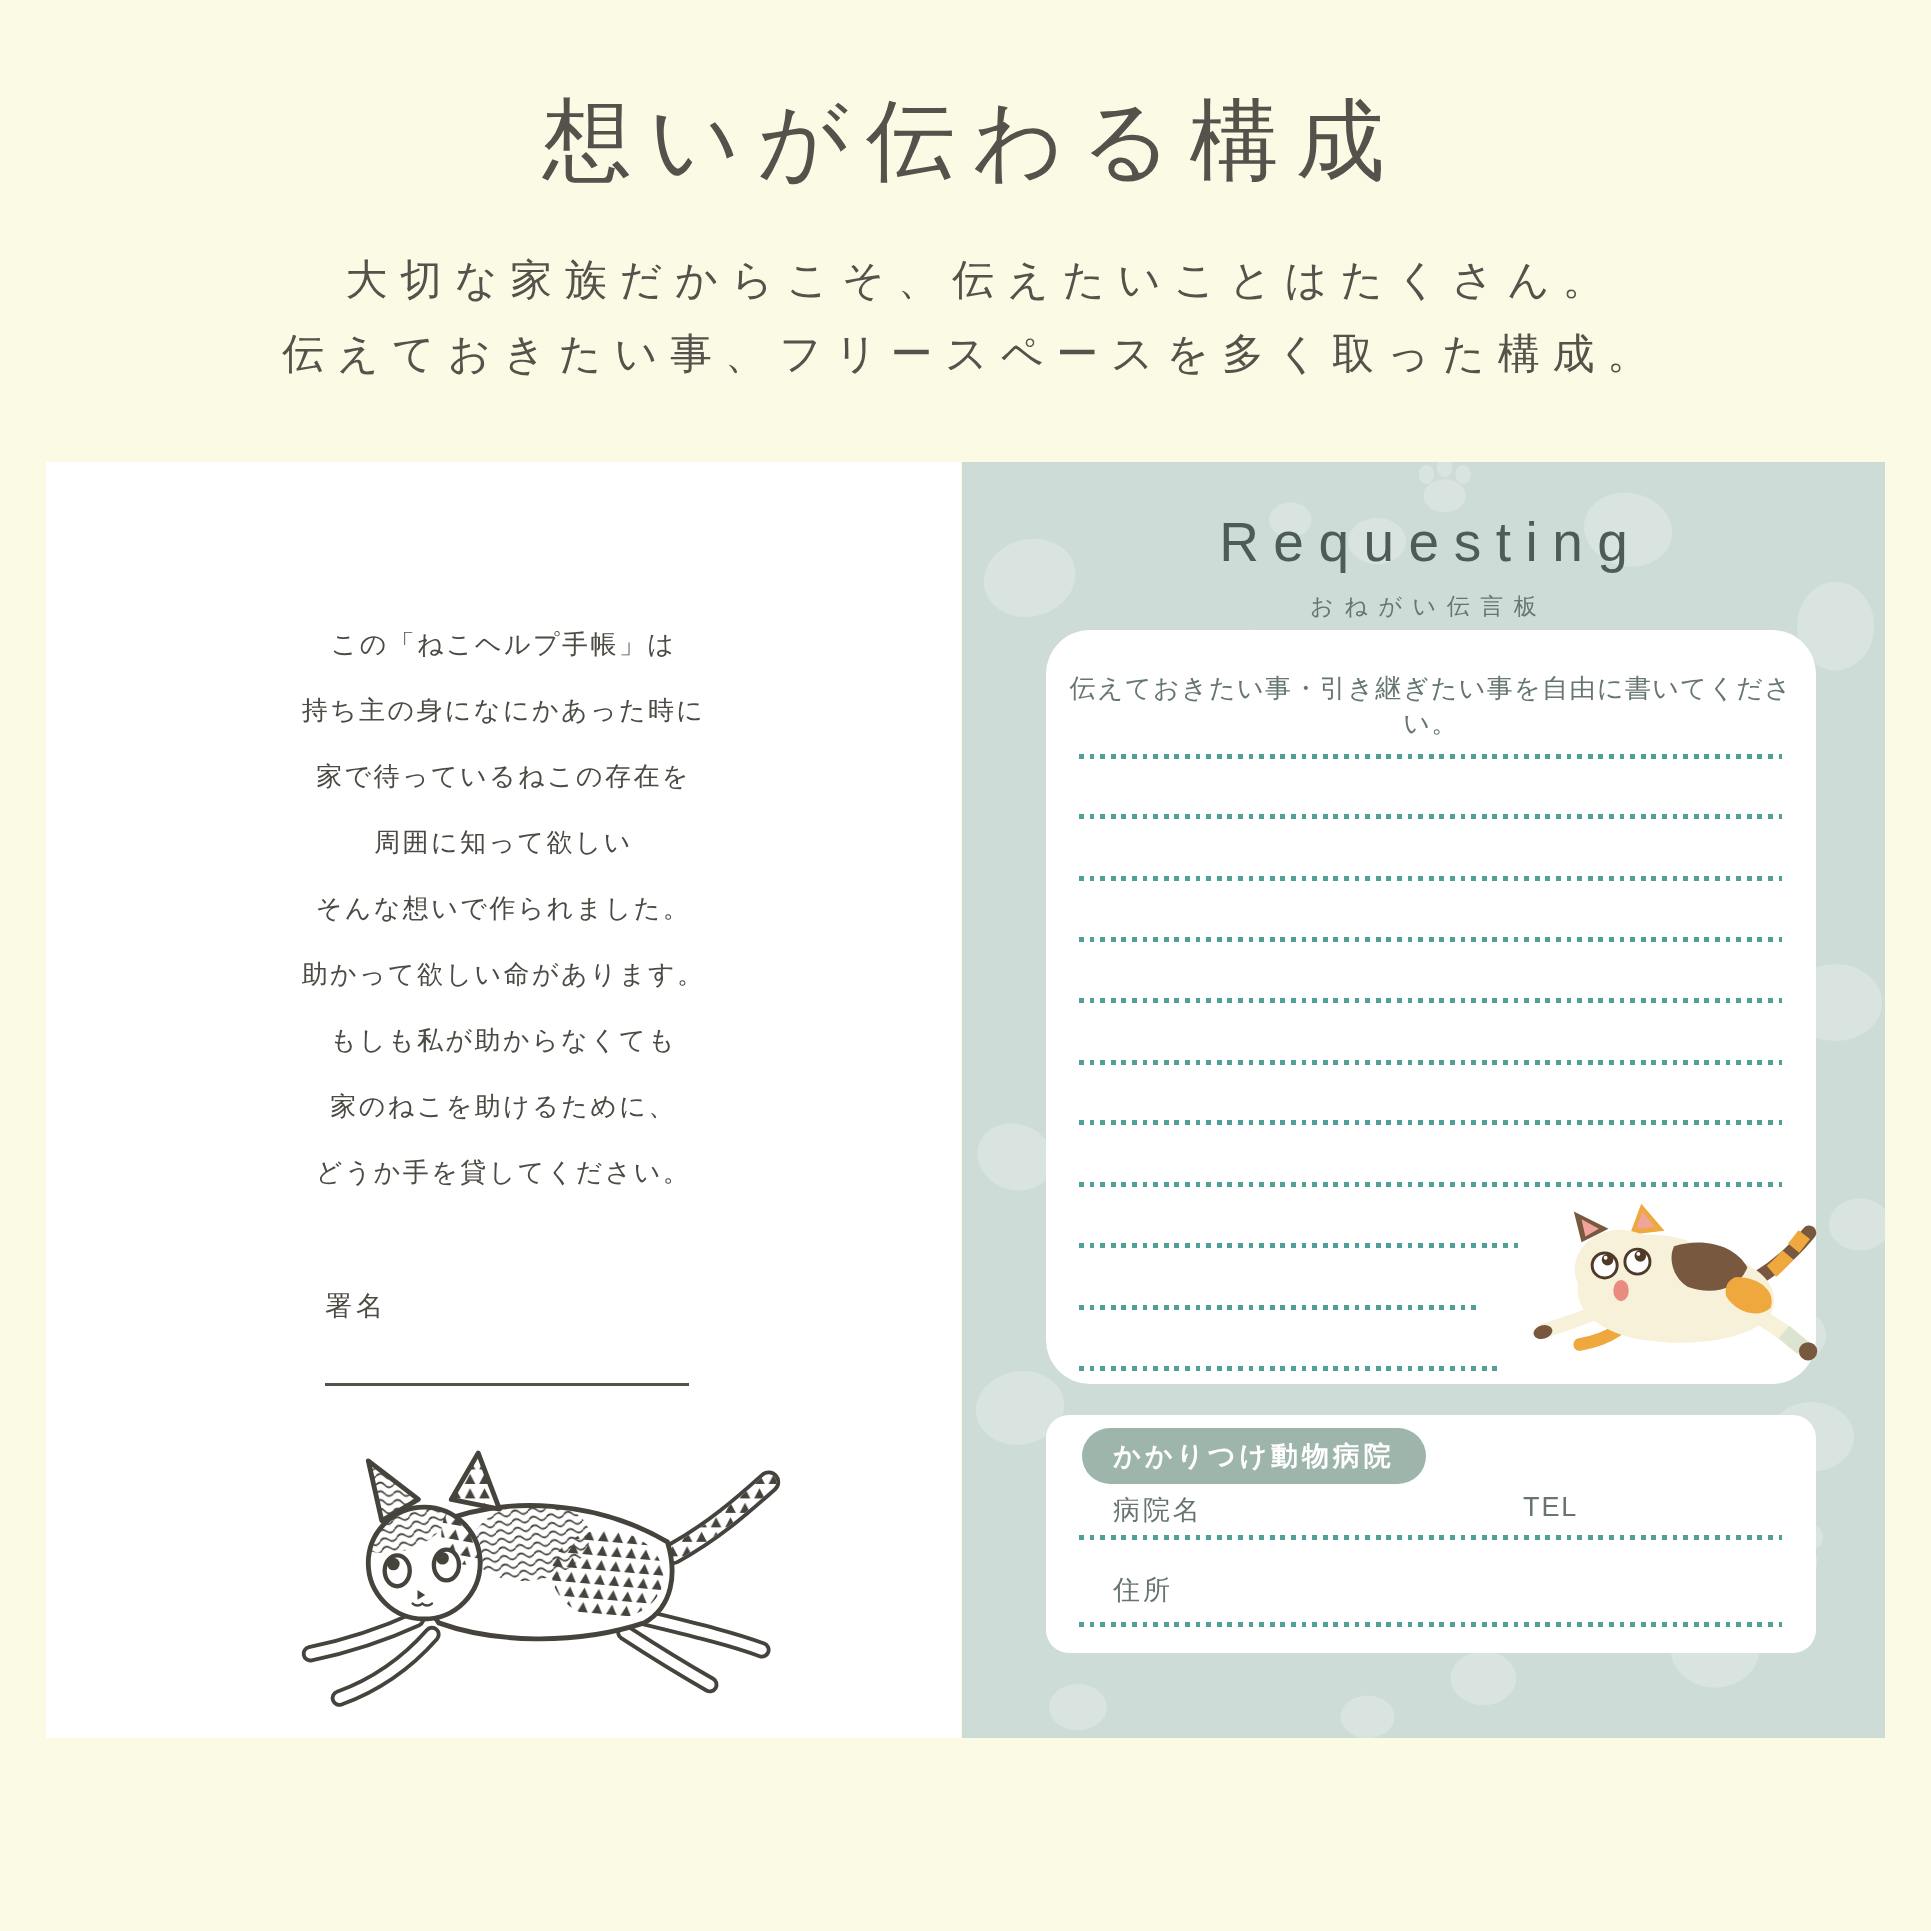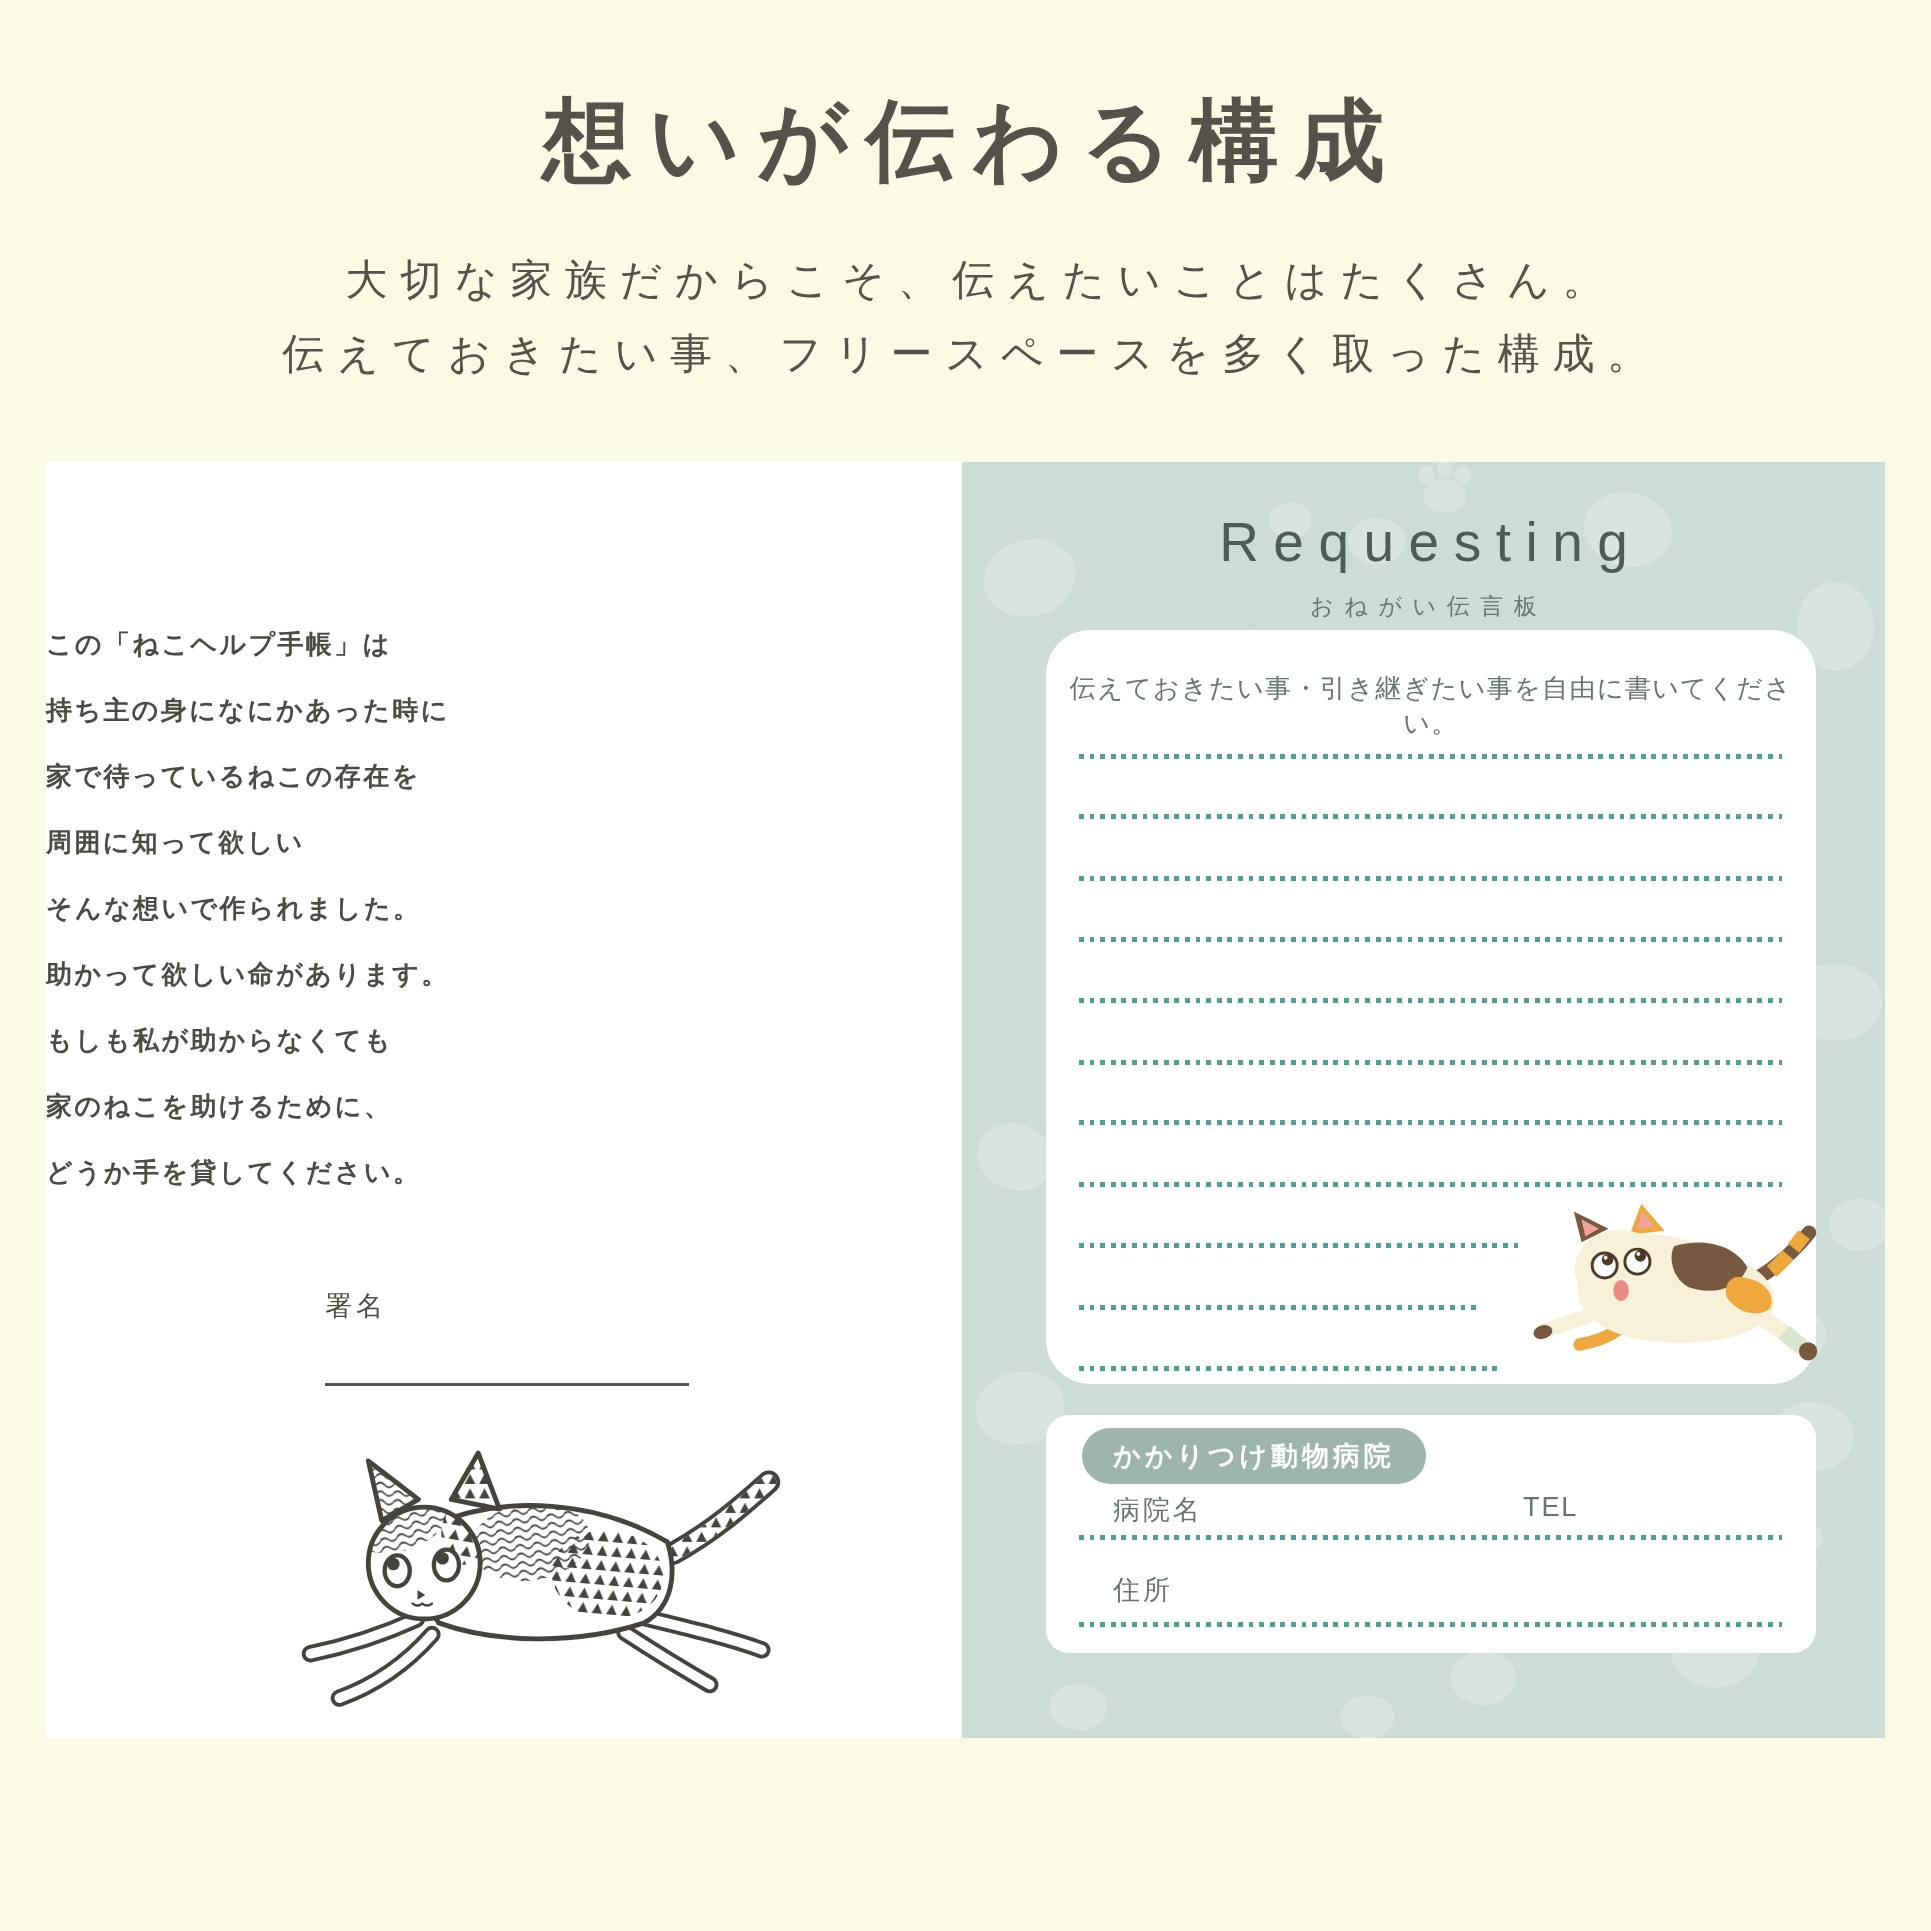--- a/index.html
+++ b/index.html
@@ -5,30 +5,30 @@
   :root{
     --background:#FBFAE4; --heading-text:#54524B; --body-text:#4C4A43;
     --left-page:#FFFFFF; --right-page:#CDDCD7; --pattern:#D9E4E0;
     --teal-dotted:#4FA096; --right-heading:#4E5C56; --sub-label:#65756F;
     --badge-bg:#9EB5AC; --badge-text:#FFFFFF; --label-gray:#68746F;
   }
   html,body{margin:0;padding:0;}
   body{font-family:"Liberation Sans","DejaVu Sans",sans-serif;}
   #canvas{position:relative;width:1931px;height:1931px;background:var(--background,#FBFAE4);overflow:hidden;}
   #page-title{position:absolute;top:81px;left:0;right:0;margin:0;text-align:center;
-    font-size:89px;font-weight:700;letter-spacing:17.4px;padding-left:14px;color:var(--heading-text);}
+    font-size:89px;font-weight:400;letter-spacing:17.4px;padding-left:14px;color:var(--heading-text);}
   .sub{position:absolute;left:0;right:0;margin:0;text-align:center;font-size:42px;font-weight:500;
     letter-spacing:12.6px;padding-left:12.6px;color:var(--heading-text);}
   .s1{top:252px;margin-left:19px;}
   .s2{top:326px;}
 
   .panel-left{position:absolute;left:46px;top:462px;width:915px;height:1276px;background:var(--left-page,#fff);}
   .poem{position:absolute;left:0;top:149px;width:915px;}
-  .poem-line{height:66px;line-height:66px;text-align:left;font-size:26px;letter-spacing:2.4px;
-    color:var(--body-text);font-weight:700;white-space:nowrap;}
+  .poem-line{height:66px;line-height:66px;text-align:center;font-size:26px;letter-spacing:2.4px;
+    color:var(--body-text);font-weight:400;white-space:nowrap;}
   .sig-label{position:absolute;left:279px;top:826px;font-size:27px;letter-spacing:3.9px;color:var(--body-text);font-weight:500;}
   .sig-line{position:absolute;left:279px;top:921px;width:364px;height:2.9px;background:var(--heading-text);}
   .line-cat{position:absolute;left:243px;top:966px;}
 
   .panel-right{position:absolute;left:962px;top:462px;width:923px;height:1276px;background:var(--right-page,#CDDCD7);overflow:hidden;}
   .paw-pattern{position:absolute;left:0;top:0;}
   .req-title{position:absolute;top:48px;left:0;right:0;text-align:center;font-size:55px;font-weight:300;
     letter-spacing:14.5px;padding-left:14.5px;color:var(--right-heading);}
   .req-sub{position:absolute;top:129px;left:0;right:0;text-align:center;font-size:23px;font-weight:400;
     letter-spacing:10.6px;padding-left:10.6px;color:var(--sub-label);}

